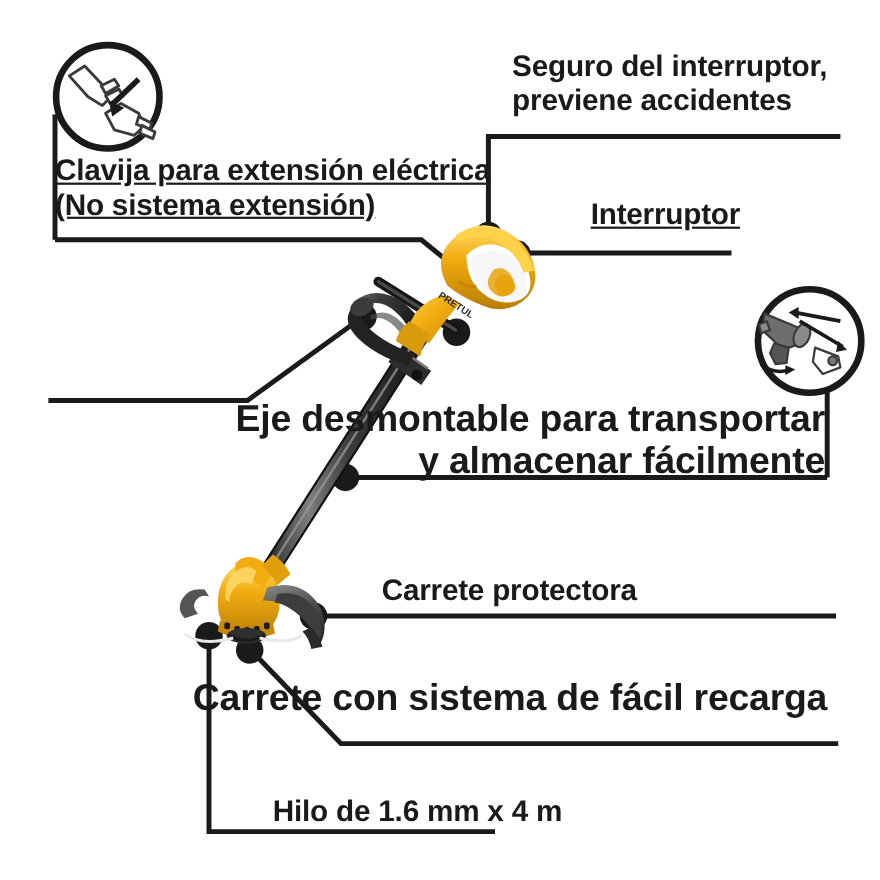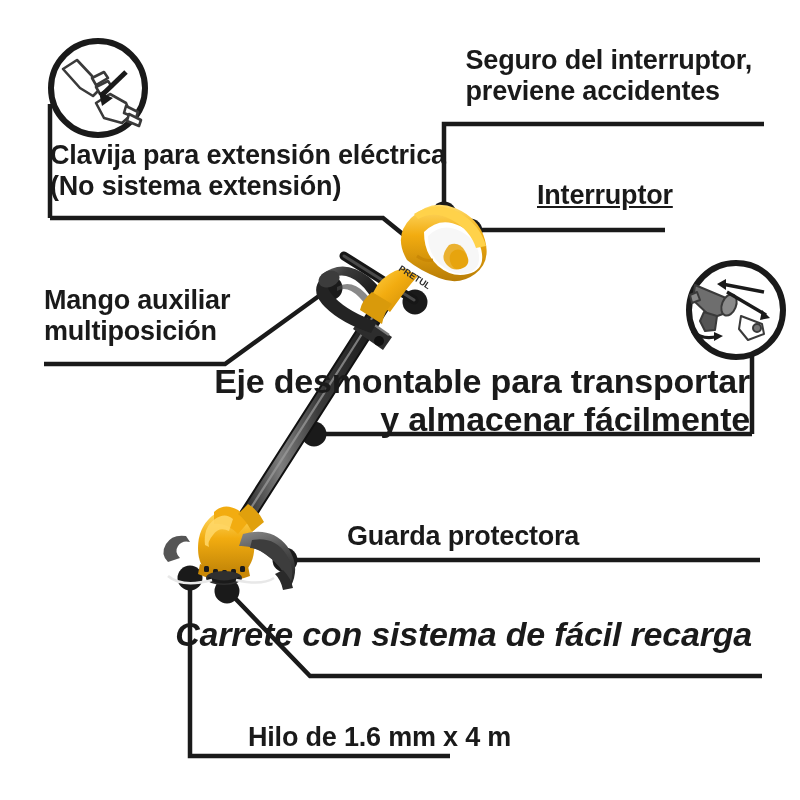--- a/index.html
+++ b/index.html
@@ -4,27 +4,27 @@
 <style>
   html,body{margin:0;padding:0;background:#ffffff;}
   body{width:800px;height:800px;overflow:hidden;
        font-family:"Liberation Sans","DejaVu Sans",sans-serif;}
   #stage{position:relative;width:800px;height:800px;background:#fff;}
   #art{position:absolute;left:0;top:0;width:800px;height:800px;}
   .cap{position:absolute;color:#1a1a1a;font-weight:700;line-height:1.13;
        letter-spacing:-0.2px;white-space:pre;}
   .s28{font-size:27px;}
   .s26{font-size:34px;}
-  #c-clavija{left:50px;top:140px;}
+  #c-clavija{left:50px;top:140px;text-decoration:underline;}
   #c-seguro{right:48px;top:45px;}
   #c-interruptor{left:537px;top:180px;text-decoration:underline;}
   #c-mango{left:44px;top:285px;}
   #c-eje{right:50px;top:362px;text-align:right;}
   #c-guarda{left:347px;top:521px;}
-  #c-carrete{right:48px;top:615px;text-align:left;font-style:italic;}
+  #c-carrete{right:48px;top:615px;text-align:left;}
   #c-hilo{left:202px;top:722px;margin-left:46px;}
 </style>
 </head>
 <body>
 
 <div id="stage">
 
   <svg id="art" viewBox="0 0 800 800">
     <defs>
       <linearGradient id="gYel" x1="0" y1="0" x2="1" y2="1">
@@ -197,23 +197,22 @@
 
     </g>
   </svg>
 
   <div class="cap s28" id="c-clavija"><span>Clavija para extensión eléctrica</span><br><span>(No sistema extensión)</span></div>
 
   <div class="cap s28" id="c-seguro"><span>Seguro del interruptor,</span><br><span>previene accidentes</span></div>
 
   <div class="cap s28" id="c-interruptor">Interruptor</div>
 
-  <div class="cap s28" id="c-mango"><span>Mango auxiliar</span><br><span>multiposición</span></div>
 
   <div class="cap s26" id="c-eje"><span>Eje desmontable para transportar</span><br><span>y almacenar fácilmente</span></div>
 
-  <div class="cap s28" id="c-guarda">Guarda protectora</div>
+  <div class="cap s28" id="c-guarda">Carrete protectora</div>
 
   <div class="cap s26" id="c-carrete"><span>Carrete con sistema de fácil recarga</span><br></div>
 
   <div class="cap s28" id="c-hilo">Hilo de 1.6 mm x 4 m</div>
 
 </div>
 
 </body></html>

